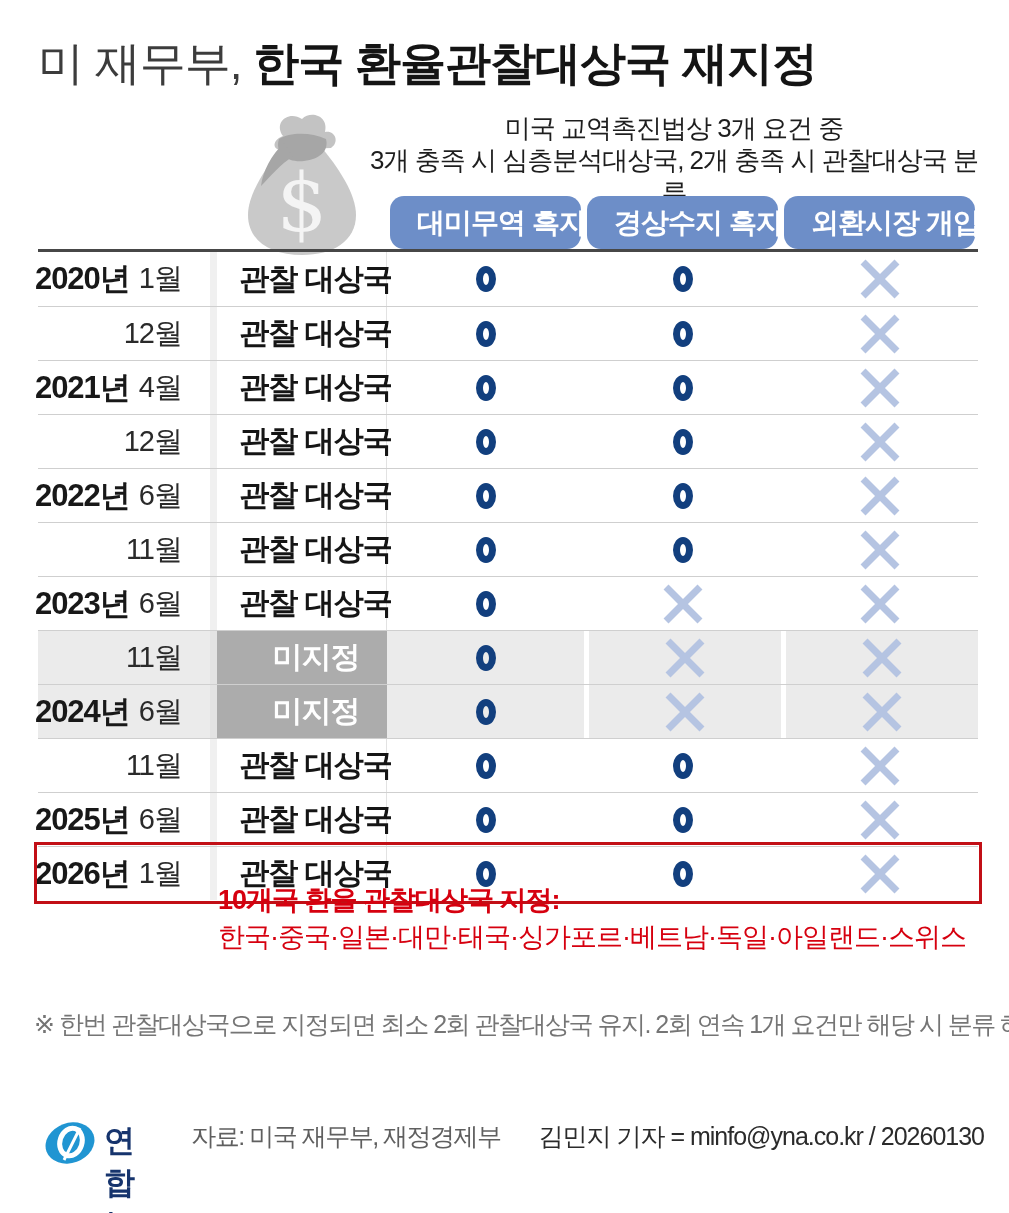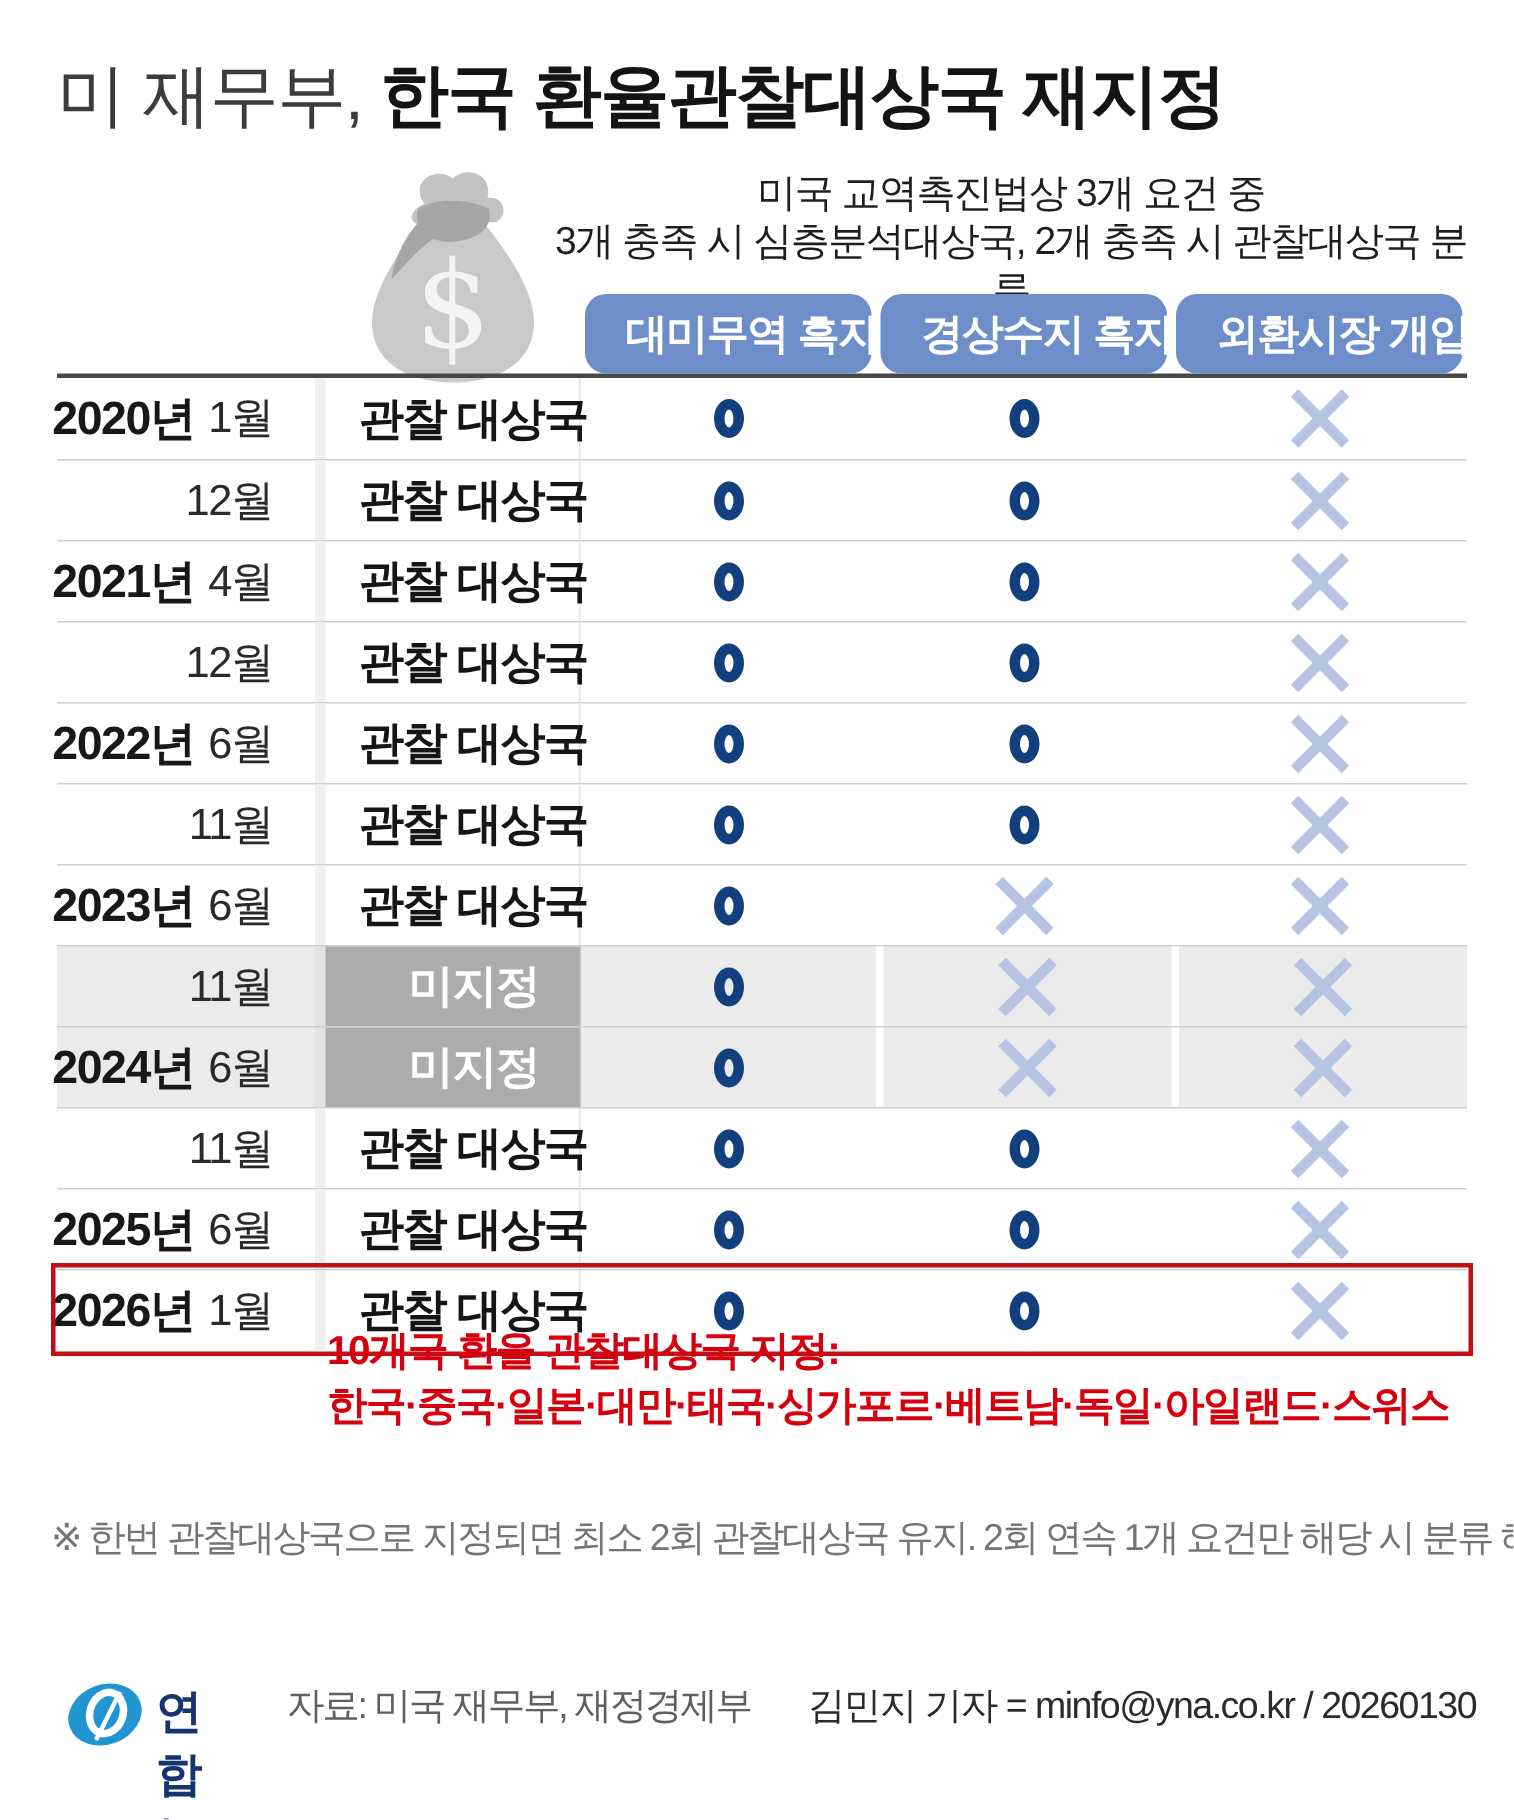--- a/index.html
+++ b/index.html
@@ -43,21 +43,21 @@
 
   .mark-o { display:inline-block; width:20px; height:26px; border:7px solid #123f7e; border-radius:50%; }
   .mark-x { position:relative; width:40px; height:40px; display:inline-block; }
   .mark-x::before, .mark-x::after { content:""; position:absolute; left:50%; top:50%; width:48px; height:7px; background:#b5c4e2; }
   .mark-x::before { transform:translate(-50%,-50%) rotate(45deg); }
   .mark-x::after  { transform:translate(-50%,-50%) rotate(-45deg); }
 
   
   .designation { position:absolute; left:218px; top:883px; color:#d6000f; letter-spacing:-1px; }
   .designation .heading { font-weight:800; font-size:27px; line-height:34px; }
-  .designation .countries { font-weight:700; font-size:27px; line-height:40px; white-space:nowrap; }
+  .designation .countries { font-weight:400; font-size:27px; line-height:40px; white-space:nowrap; }
 
   
   .footnote { position:absolute; left:34px; top:1008px; width:960px; color:#757575; font-size:25px; letter-spacing:-1.5px; white-space:nowrap; }
 
   
   .footer { position:absolute; left:44px; top:1120px; width:940px; height:48px; display:flex; align-items:flex-start; }
   .logo-icon { width:52px; height:46px; flex:0 0 auto; }
   .logo-text { font-weight:800; font-size:31px; color:#16346d; margin-left:8px; letter-spacing:-1px; }
   .source { margin-left:42px; color:#5f5f5f; font-size:25px; letter-spacing:-1.5px; white-space:nowrap; }
   .byline { margin-left:38px; color:#2b2b2b; font-size:25px; letter-spacing:-1px; white-space:nowrap; }

